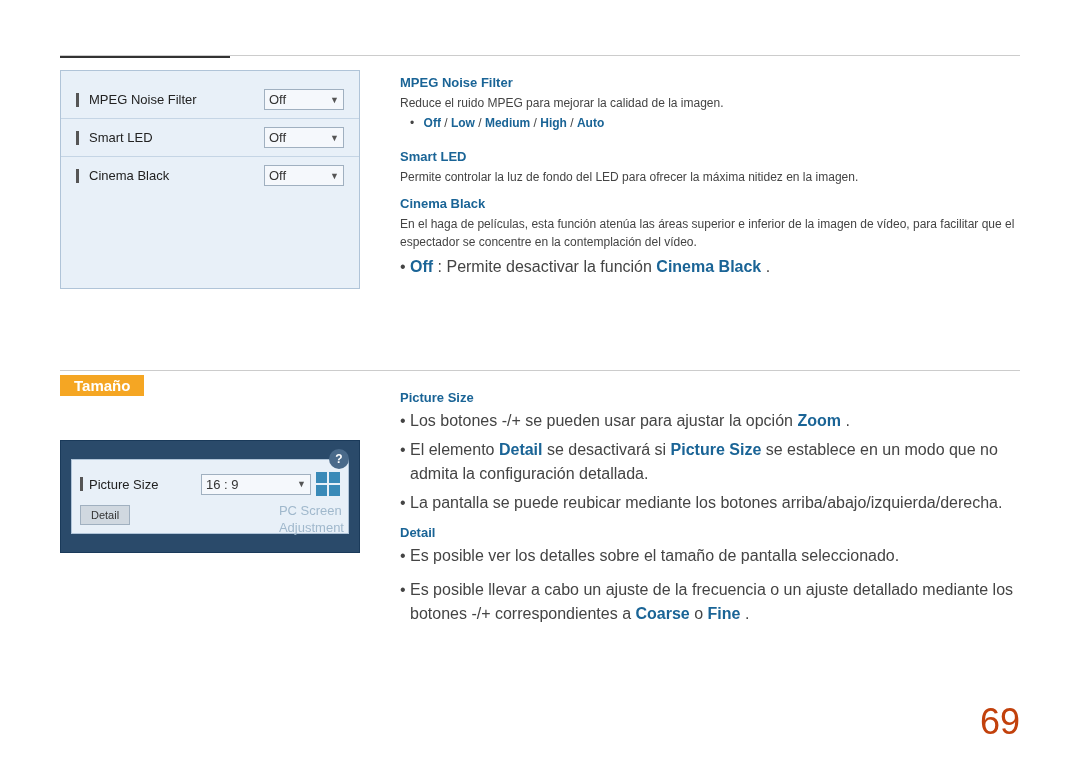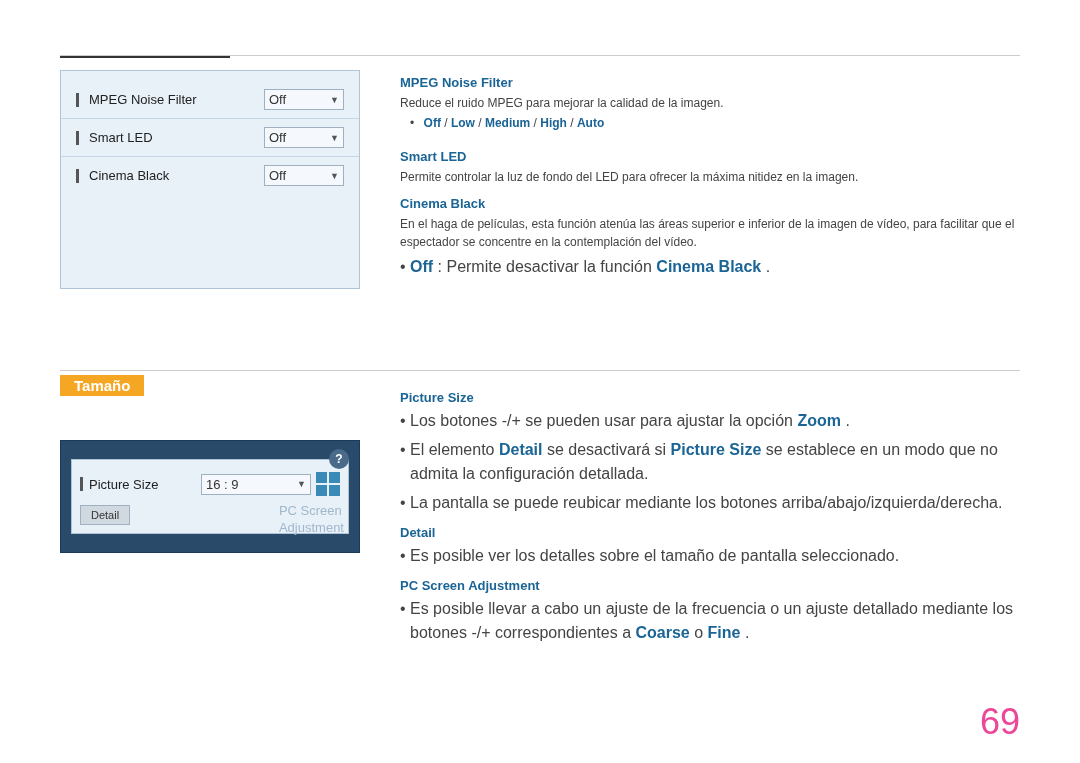--- a/index.html
+++ b/index.html
@@ -295,21 +295,21 @@
       flex: 1;
       padding-top: 5px;
     }
 
     
     .page-number {
       position: absolute;
       bottom: 20px;
       right: 60px;
       font-size: 36px;
-      color: #ec4899;
+      color: #c2410c;
       font-weight: 300;
     }
   </style>
 </head>
 <body>
 
 <div class="page-container">
 
   <div class="top-line-accent"></div>
   <div class="top-line"></div>
@@ -461,21 +461,20 @@
       </div>
 
       <div class="section-block">
         <div class="section-title">Detail</div>
         <div class="bullet-item">
           <span>Es posible ver los detalles sobre el tamaño de pantalla seleccionado.</span>
         </div>
       </div>
 
       <div class="section-block">
-        <div class="section-title">PC Screen Adjustment</div>
         <div class="bullet-item">
           <span>Es posible llevar a cabo un ajuste de la frecuencia o un ajuste detallado mediante los botones -/+ correspondientes a </span>
           <span class="highlight-blue">Coarse</span>
           <span> o </span>
           <span class="highlight-blue">Fine</span>
           <span>.</span>
         </div>
       </div>
 
     </div>

